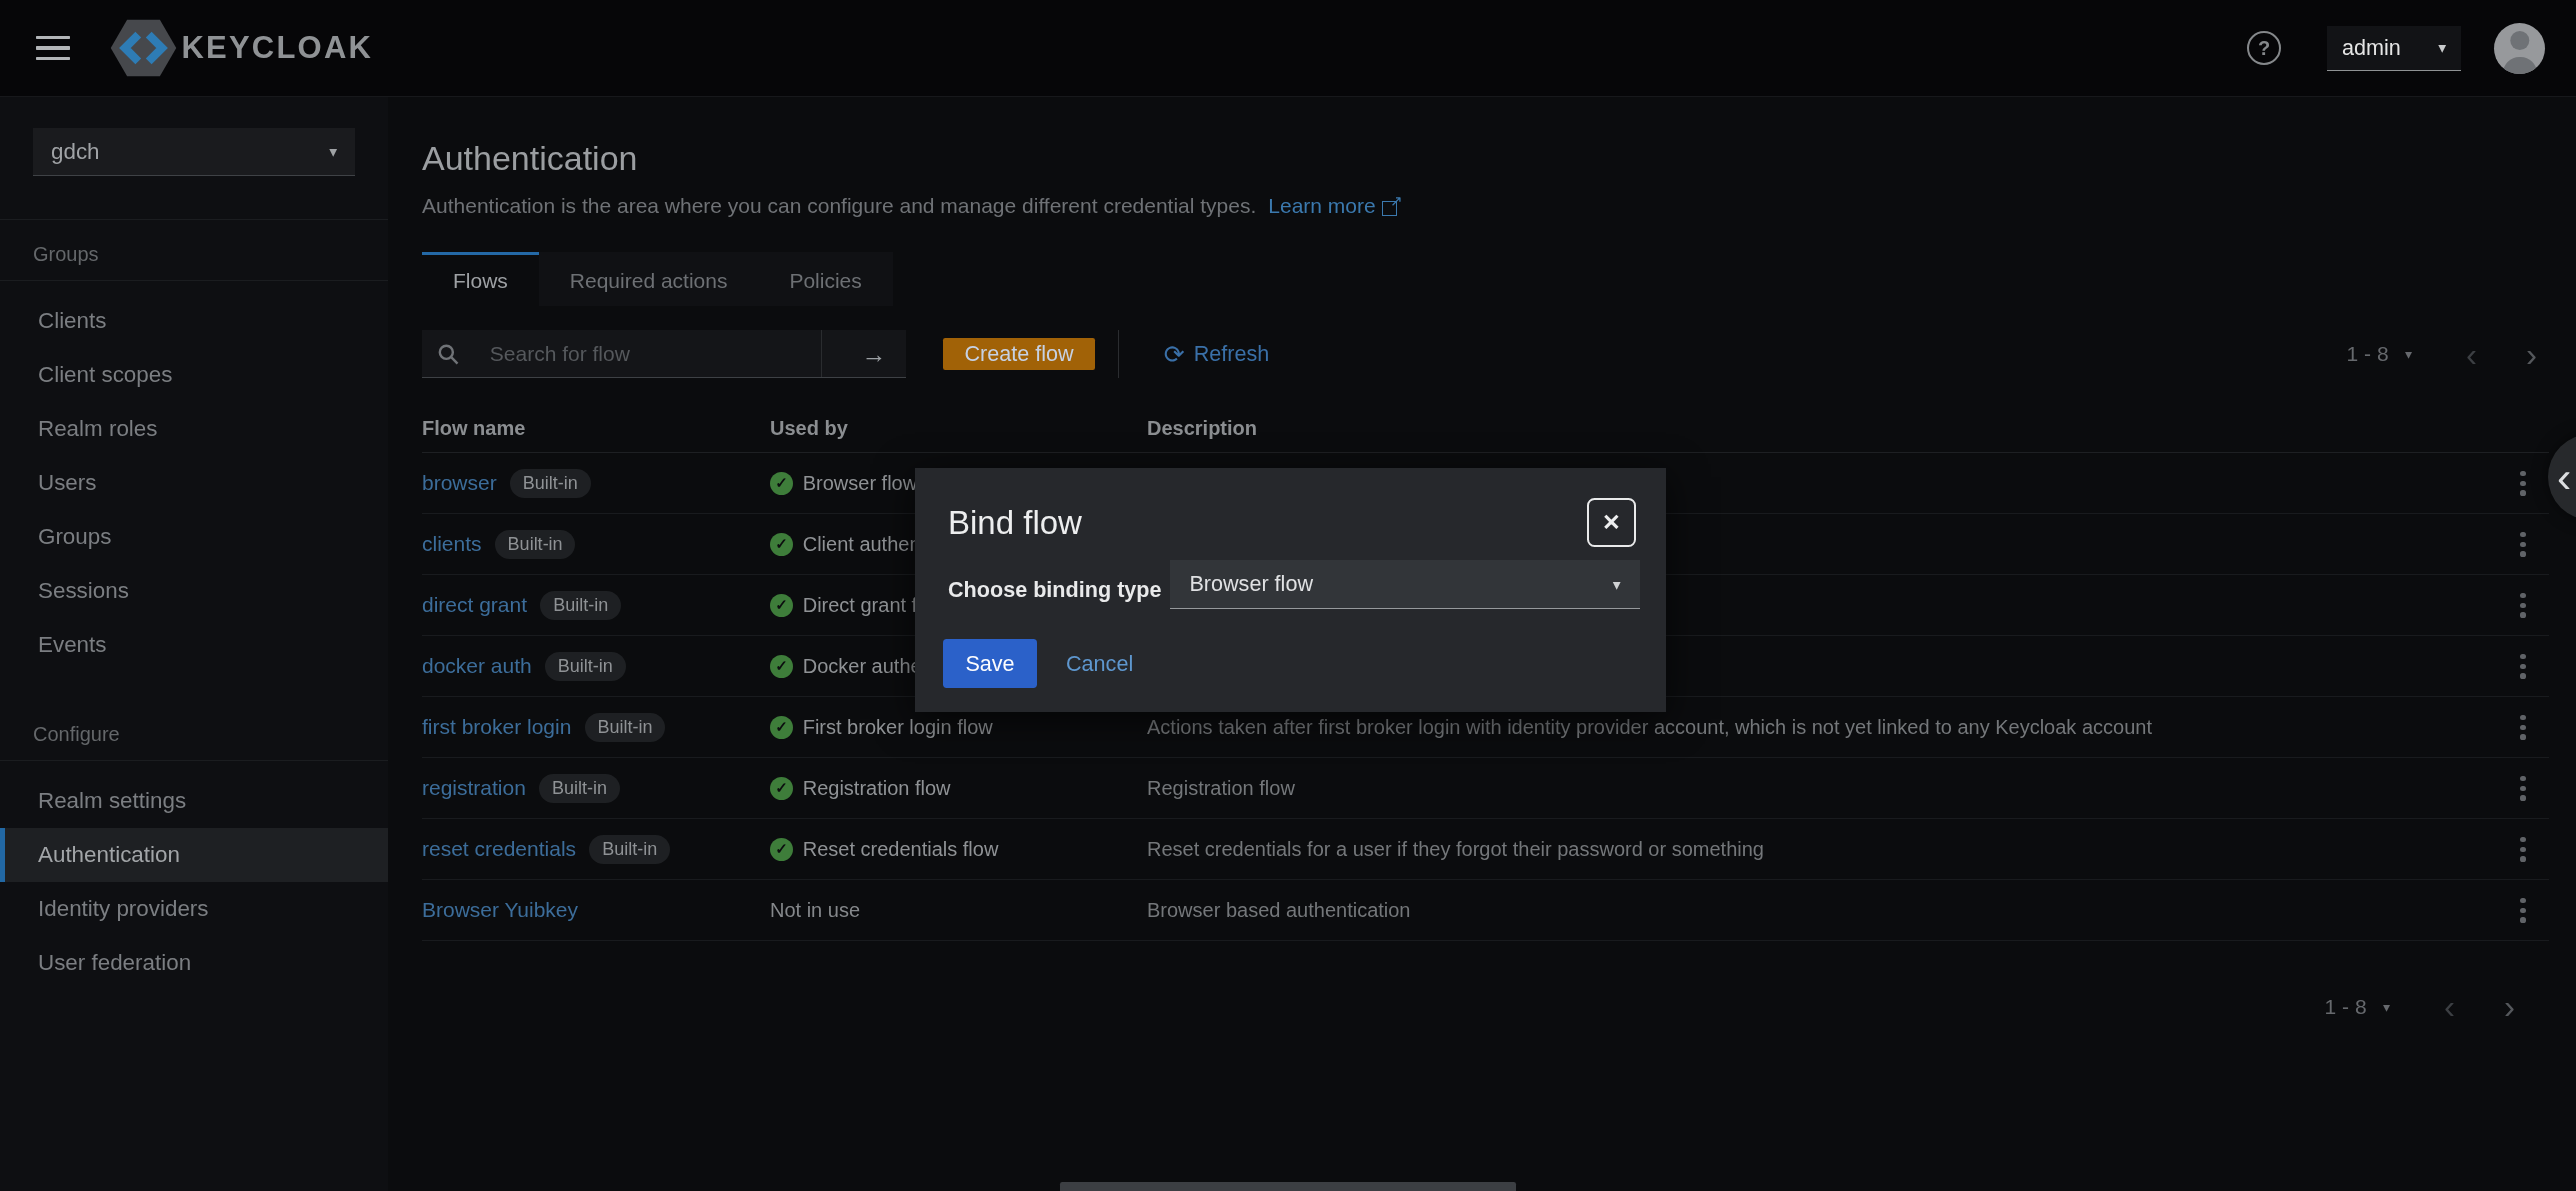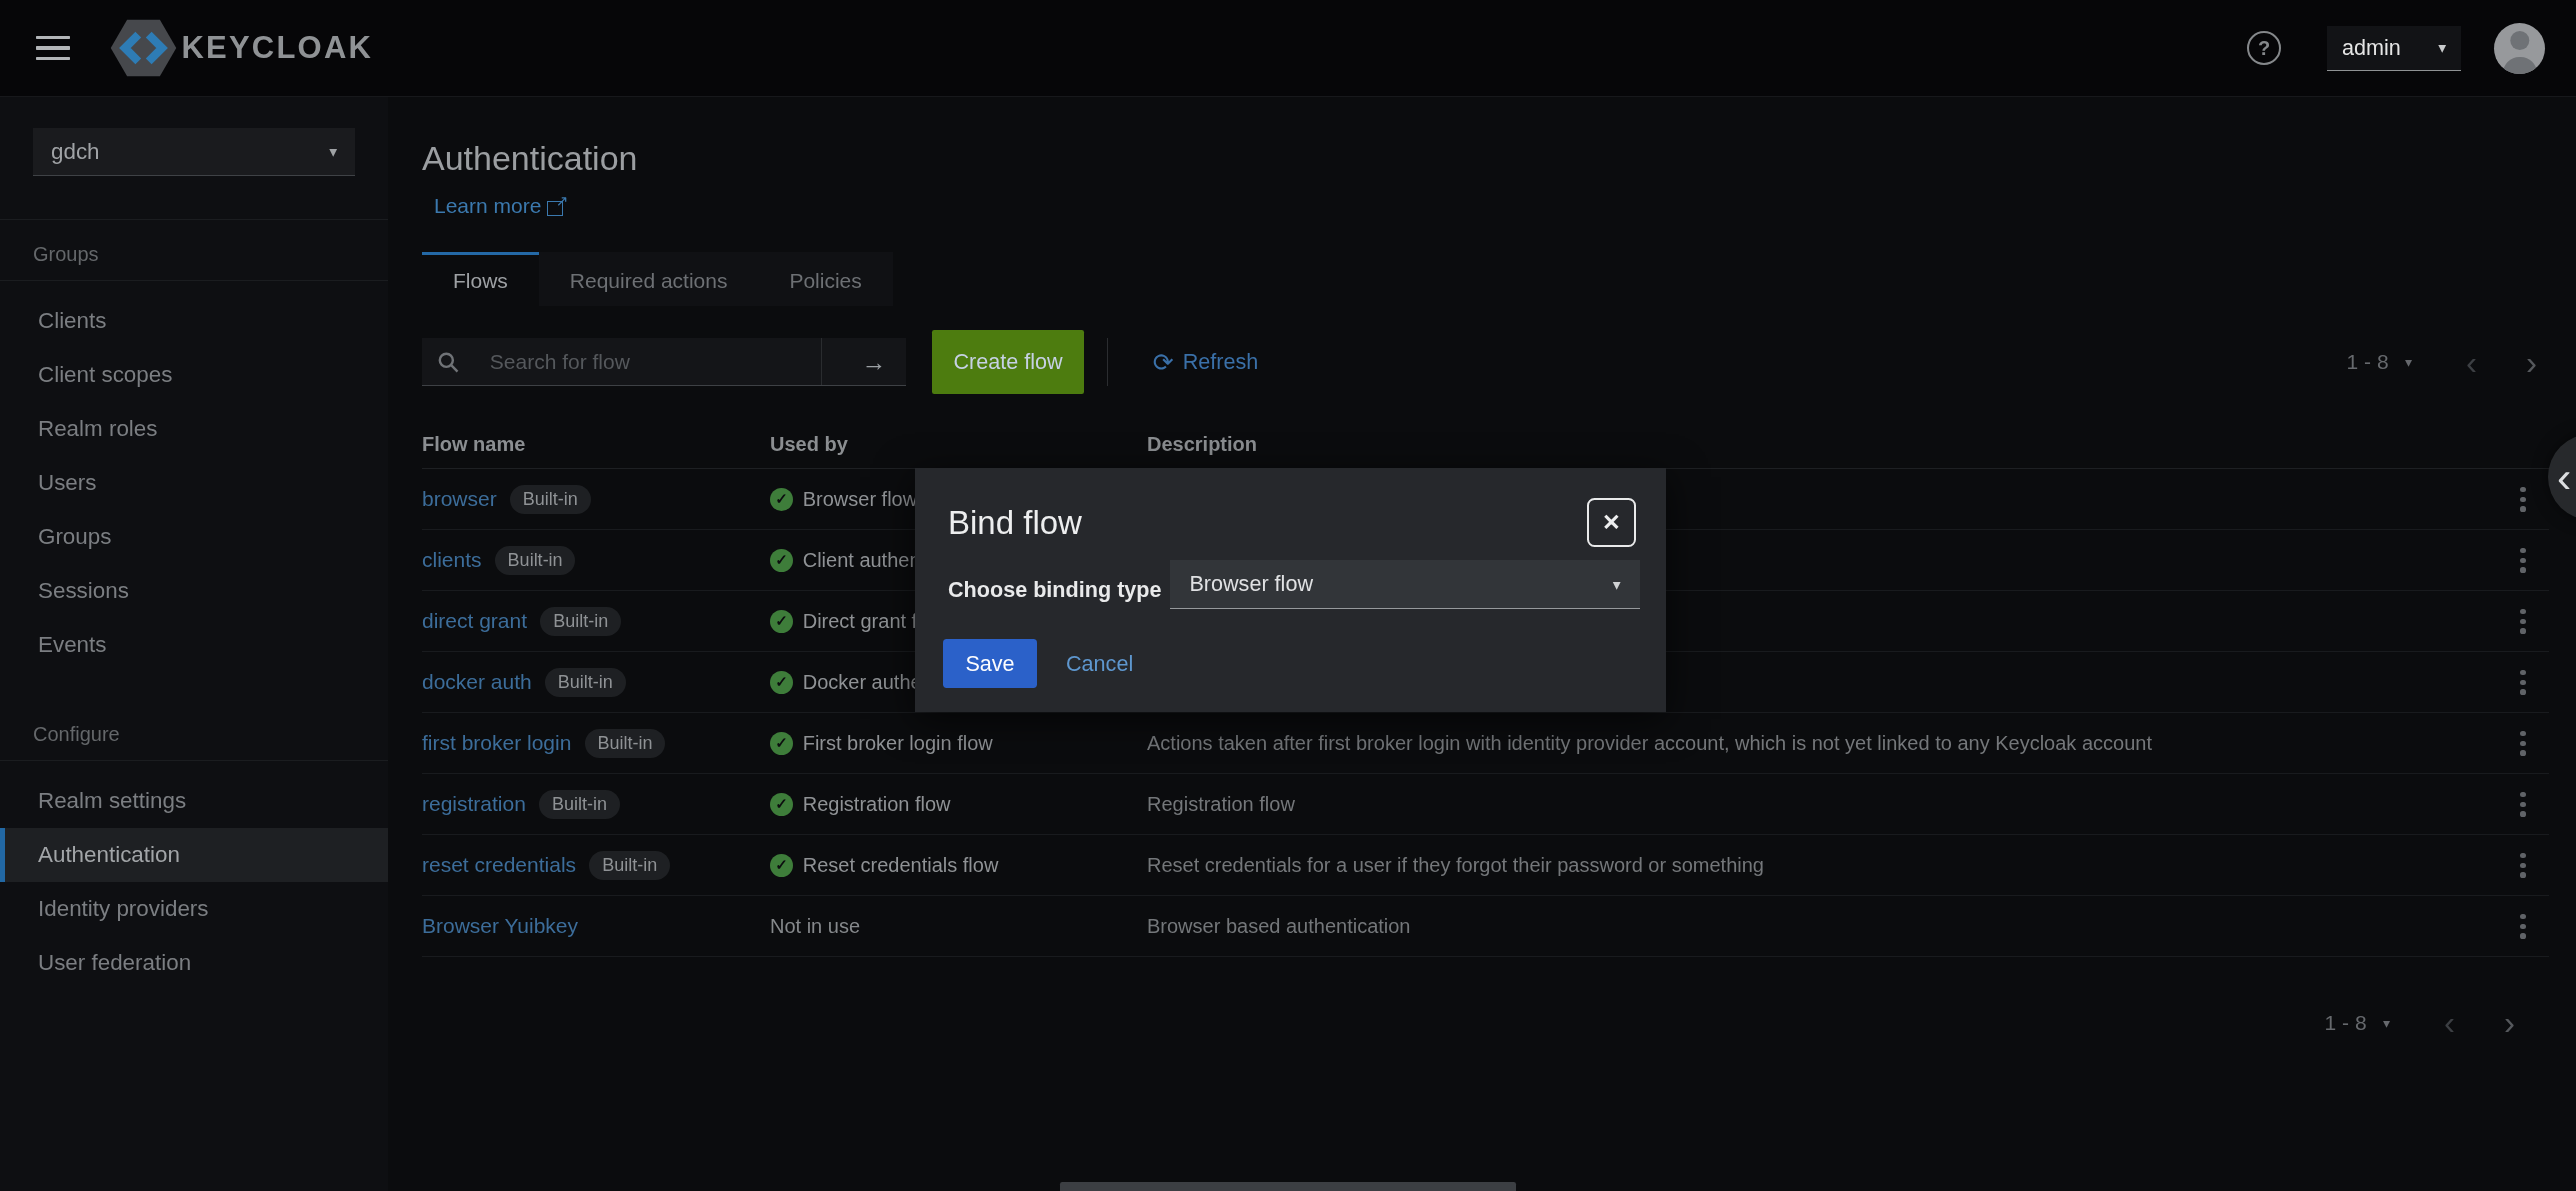--- a/index.html
+++ b/index.html
@@ -59,21 +59,21 @@
 
   .toolbar{margin-top:24px;display:flex;align-items:center;}
   .search{width:484px;height:48px;background:#141518;border-bottom:1.5px solid #3e4145;
           display:flex;align-items:center;gap:20px;}
   .search svg{margin:0 10.4px 0 15px;flex:none;}
   .search input{flex:1;background:transparent;border:none;outline:none;font-size:21px;
                 color:#9a9da0;font-family:"Liberation Sans",sans-serif;min-width:0;}
   .search input::placeholder{color:#55585c;}
   .search .sep{width:0.7px;align-self:stretch;background:#2a2c2f;}
   .search .go{width:64px;text-align:center;font-size:25px;color:#9ca0a4;cursor:pointer;line-height:46px;}
-  .btn-create{margin-left:26px;width:152px;height:64px;background:#4d7c0f;border:none;border-radius:2.2px;
+  .btn-create{margin-left:37px;width:152px;height:32px;background:#a16207;border:none;border-radius:2.2px;
               font-size:21.6px;color:#c6d1e4;cursor:pointer;font-family:"Liberation Sans",sans-serif;}
   .tb-divider{margin-left:23px;width:0.7px;height:48px;background:#2b2d30;}
   .refresh{margin-left:45px;display:flex;align-items:center;gap:9px;color:#3a70a8;
            font-size:21.6px;cursor:pointer;}
   .refresh .ric{font-size:25px;}
 
   .pagination{display:flex;align-items:center;color:#66696d;font-size:21px;}
   .pagination .pcaret{font-size:14px;margin-left:16.4px;color:#66696d;cursor:pointer;}
   .pagination .prev{margin-left:54px;font-size:33px;color:#3c3f43;cursor:pointer;line-height:1;}
   .pagination .next{margin-left:49px;font-size:33px;color:#55585c;cursor:pointer;line-height:1;}
@@ -180,20 +180,21 @@
       <div class="sb-item active">Authentication</div>
       <div class="sb-item">Identity providers</div>
       <div class="sb-item">User federation</div>
     </div>
 </nav>
 
 <main class="main">
   <h1 class="page-title">Authentication</h1>
 
   <div class="desc-row">
+    <span>Authentication is the area where you can configure and manage different credential types.</span>
     <a class="learn-more">
       <span>Learn more</span>
       <span class="ext-icon"></span>
     </a>
   </div>
 
   <div class="tabs" id="tabs">
       <div class="tab active">Flows</div>
       <div class="tab">Required actions</div>
       <div class="tab">Policies</div>

